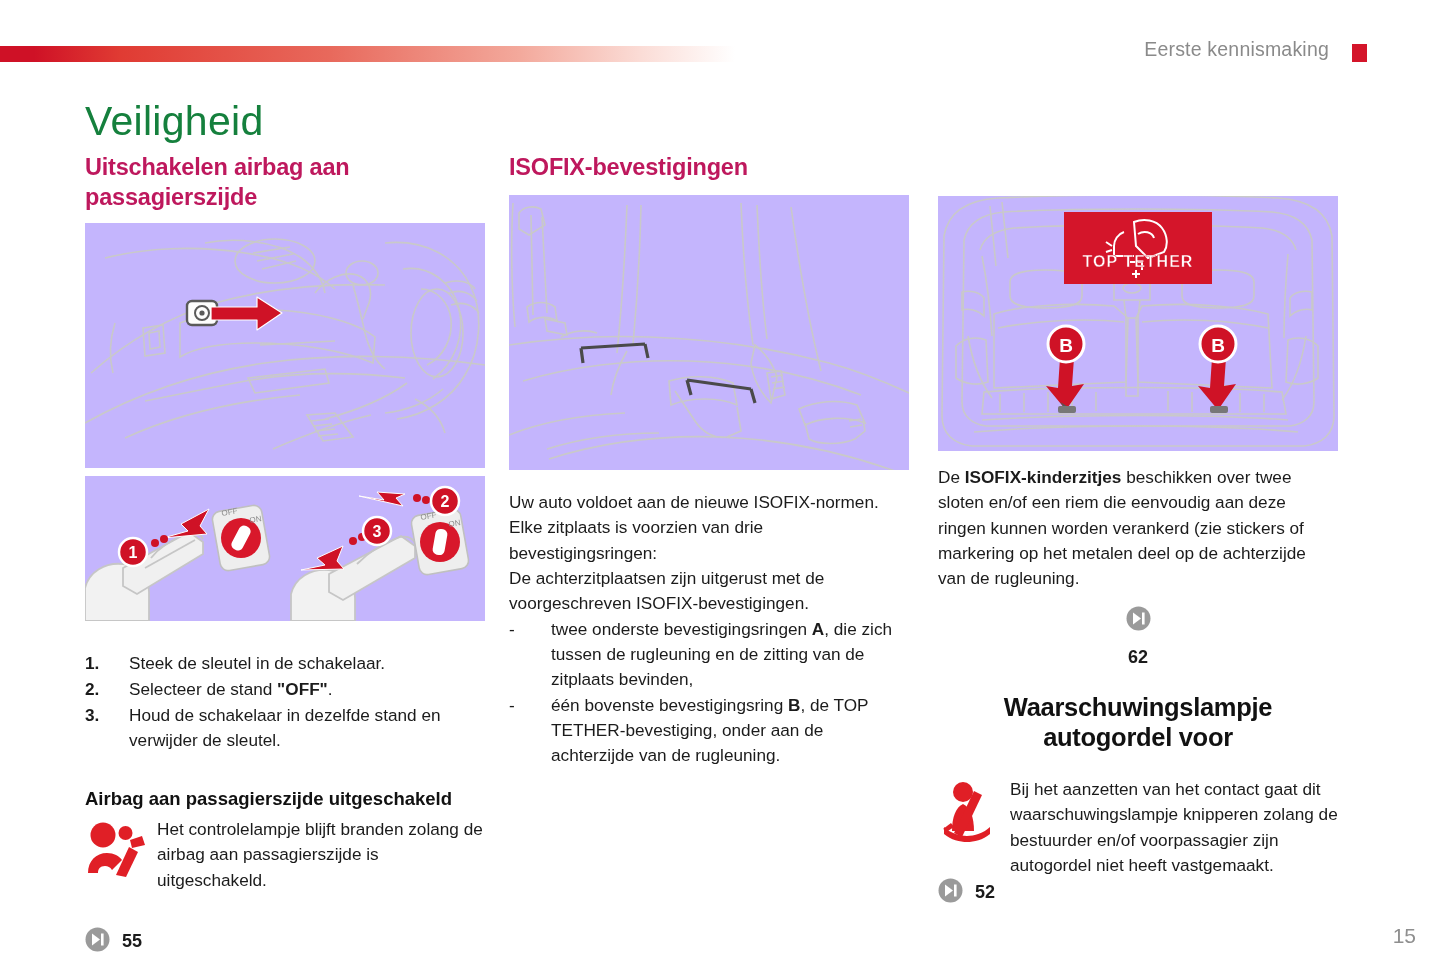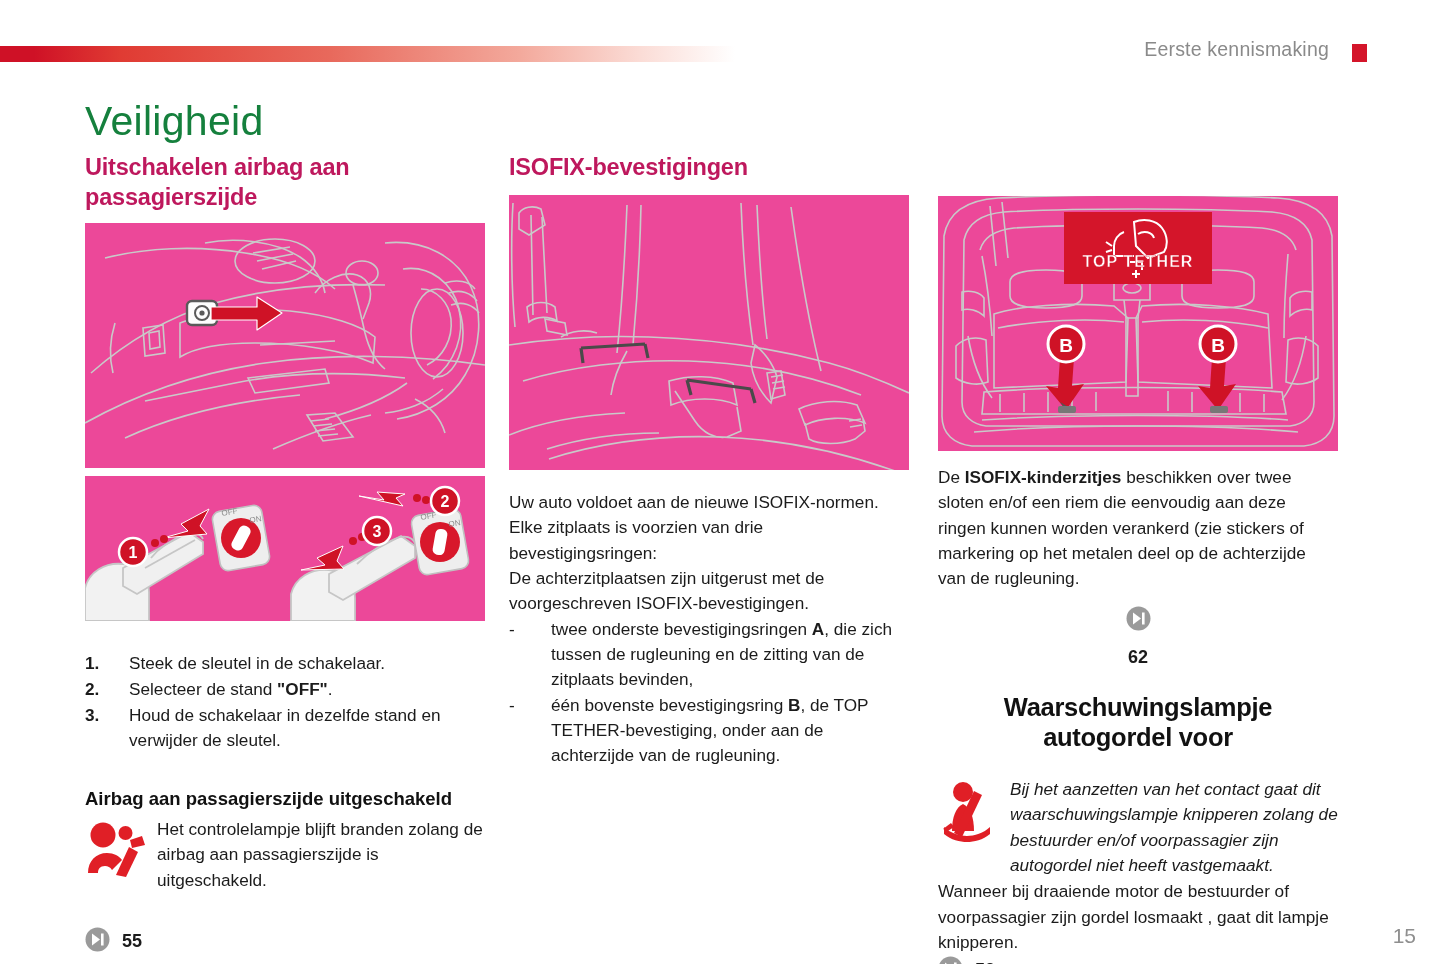--- a/index.html
+++ b/index.html
@@ -96,21 +96,21 @@
     margin: 0;
     font-size: 17.2px;
     line-height: 1.475;
     color: #1b1b1b;
   }
   .body b { font-weight: bold; }
 
   
   .illus {
     position: relative;
-    background: #ec4899;
+    background: #c4b5fd;
     overflow: hidden;
   }
   .illus svg { display: block; }
 
   
   ol.steps {
     margin: 0;
     padding: 0;
     list-style: none;
   }
@@ -485,36 +485,35 @@
         <circle cx="12.5" cy="12.5" r="12" fill="#9a9a9a"></circle>
         <path d="M7,6.5 L15,12.5 L7,18.5 Z" fill="#ffffff"></path>
         <rect x="16" y="6.5" width="2.6" height="12" fill="#ffffff"></rect>
       </svg>
     </span>
     <span class="num">62</span>
   </div>
 
   <h2 class="big-title" style="margin-top:24px;">Waarschuwingslampje autogordel voor</h2>
 
-  <div class="warn-block" style="margin-top:24px;font-style:italic;">
+  <div class="warn-block" style="margin-top:24px;">
     <div class="warn-icon">
       <svg width="58" height="62" viewBox="0 0 58 62">
         <g fill="#e01f26">
           <circle cx="25" cy="11" r="10"></circle>
           <path d="M14,50 C14,36 18,26 25,23 C32,26 36,36 36,50 Z"></path>
           <path d="M36,10 L44,14 L24,56 L16,52 Z"></path>
           <path d="M6,46 C12,52 22,55 29,55 C36,55 46,52 52,46 L52,53 C45,59 36,61 29,61 C22,61 13,59 6,53 Z"></path>
           <path d="M10,50 L16,46 L13,42 L5,48 Z"></path>
         </g>
       </svg>
     </div>
     <div class="warn-text">Bij het aanzetten van het contact gaat dit waarschuwingslampje knipperen zolang de bestuurder en/of voorpassagier zijn autogordel niet heeft vastgemaakt.</div>
   </div>
 
-  <p class="body" style="margin-top:1px;">Wanneer bij draaiende motor de bestuurder of voorpassagier zijn gordel losmaakt , gaat dit lampje knipperen.</p>
 
   <div class="page-ref" style="">
     <span>
       <svg width="25" height="25" viewBox="0 0 25 25">
         <circle cx="12.5" cy="12.5" r="12" fill="#9a9a9a"></circle>
         <path d="M7,6.5 L15,12.5 L7,18.5 Z" fill="#ffffff"></path>
         <rect x="16" y="6.5" width="2.6" height="12" fill="#ffffff"></rect>
       </svg>
     </span>
     <span class="num">52</span>

